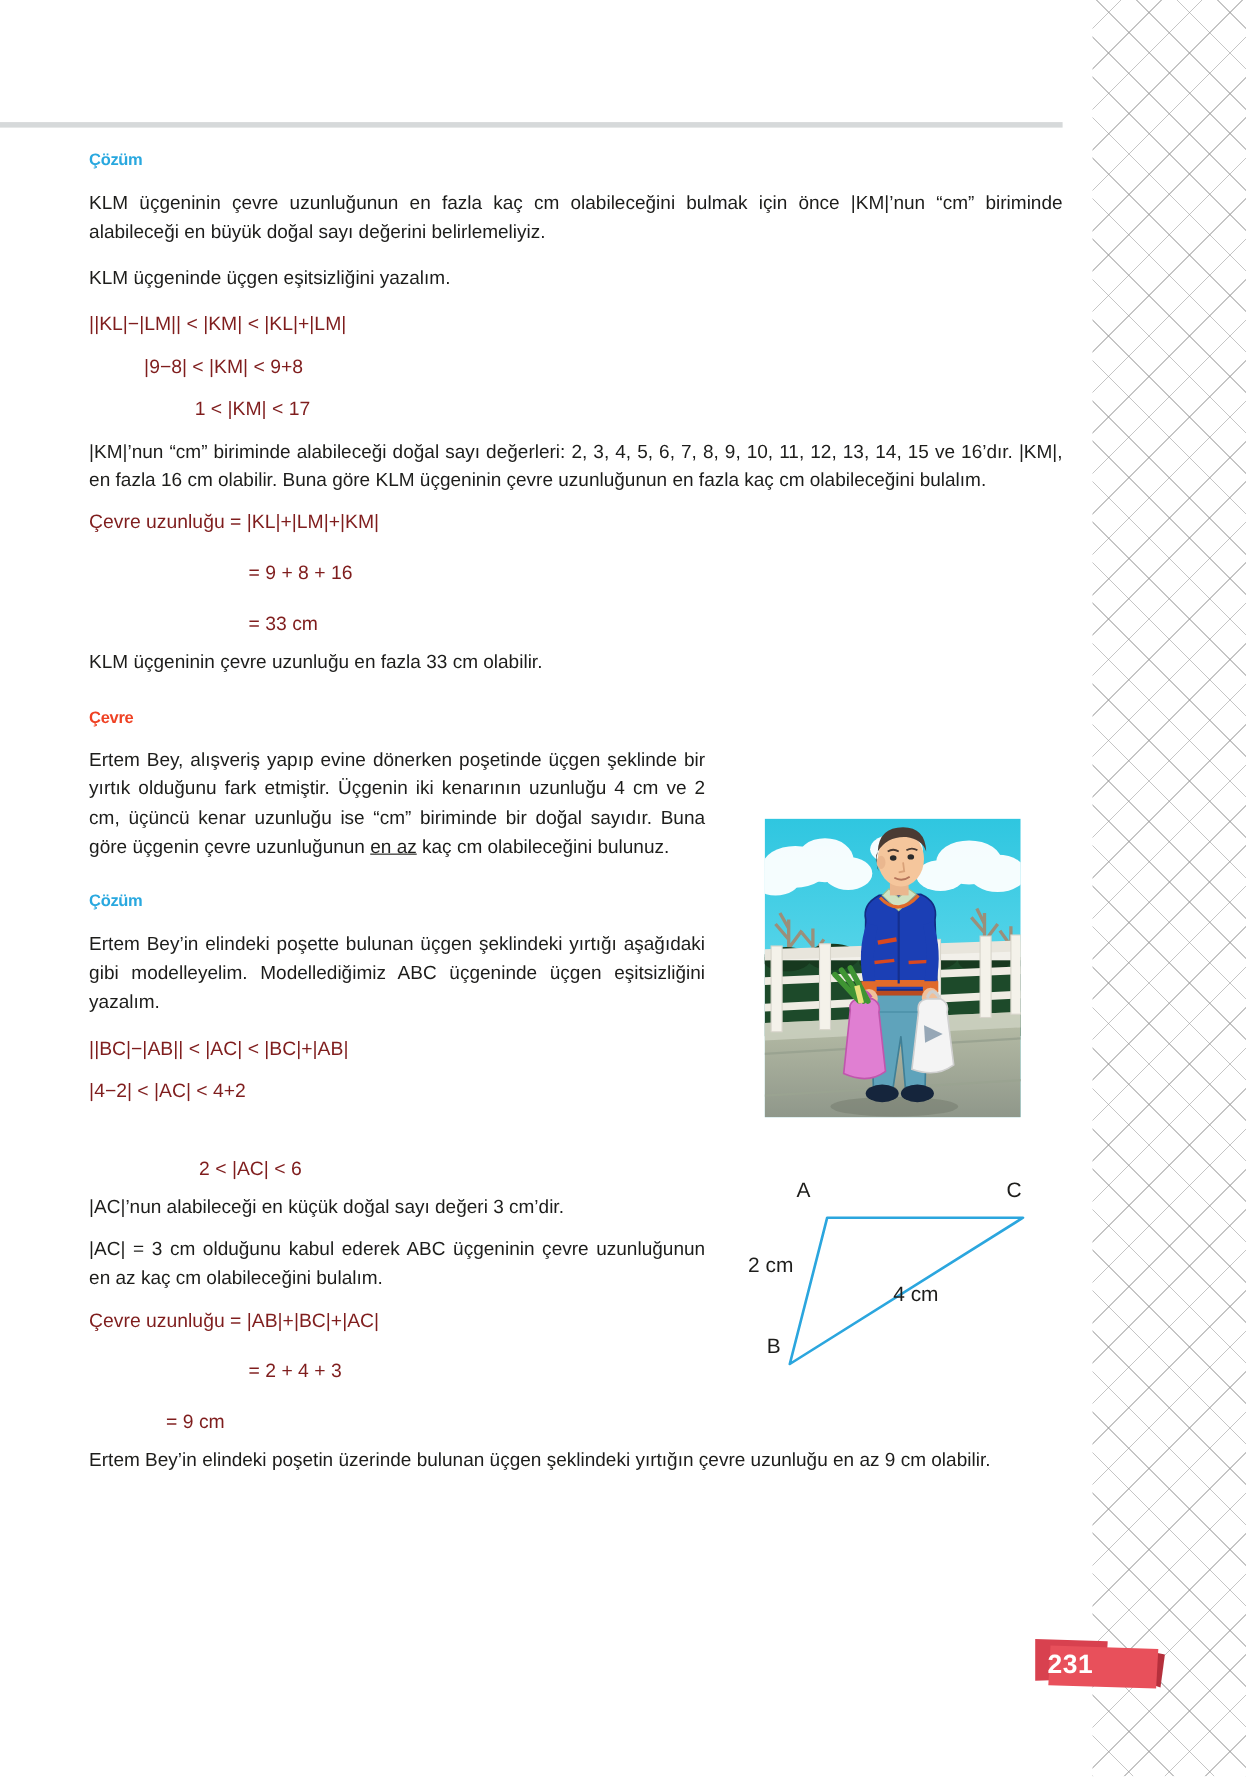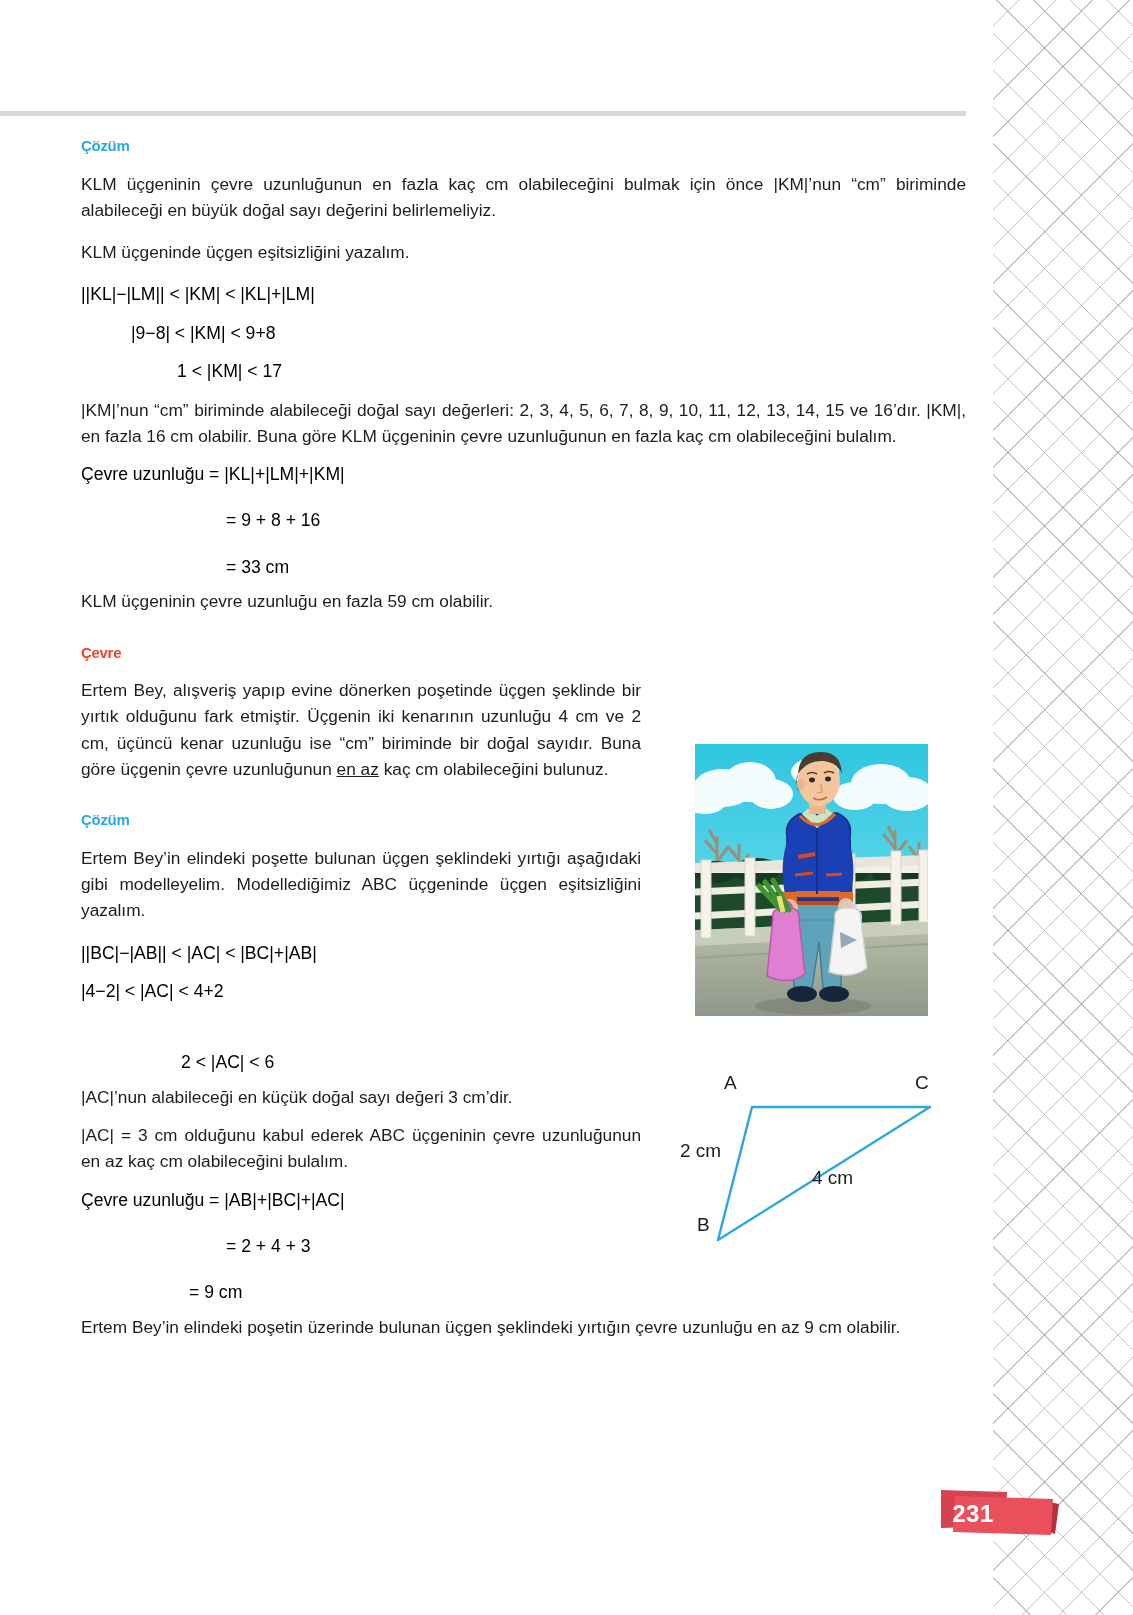--- a/index.html
+++ b/index.html
@@ -72,21 +72,21 @@
     font-size: 17.3px;
     line-height: 1.52;
     color: #1d1d1b;
     text-align: justify;
     text-justify: inter-word;
   }
   p.body.nojust { text-align: left; }
 
   .math {
     font-size: 17.6px;
-    color: #000000;
+    color: #7f1d1d;
     line-height: 1.5;
     white-space: nowrap;
   }
 
   .u { text-decoration: underline; }
 
   .sp-8  { height: 8px; }
   .sp-12 { height: 12px; }
   .sp-16 { height: 16px; }
   .sp-20 { height: 20px; }
@@ -185,21 +185,21 @@
 
     <div class="math" style="margin-left:0px;">Çevre uzunluğu = |KL|+|LM|+|KM|</div>
     <div class="sp-20"></div>
 
     <div class="math" style="margin-left:145px;">= 9 + 8 + 16</div>
     <div class="sp-20"></div>
 
     <div class="math" style="margin-left:145px;">= 33  cm</div>
     <div class="sp-8"></div>
 
-    <p class="body nojust">KLM üçgeninin çevre uzunluğu en fazla 59 cm olabilir.</p>
+    <p class="body nojust">KLM üçgeninin çevre uzunluğu en fazla 33 cm olabilir.</p>
 
     <div class="sp-30"></div>
 
     <div class="heading ornek">Çevre</div>
     <div class="sp-16"></div>
 
     <p class="body narrow"><span>Ertem Bey, alışveriş yapıp evine dönerken poşetinde üçgen şeklinde bir yırtık olduğunu fark etmiştir. Üçgenin iki kenarının uzunluğu 4 cm ve 2 cm, üçüncü kenar uzunluğu ise “cm” biriminde bir doğal sayıdır. Buna göre üçgenin çevre uzunluğunun </span><span class="u">en az</span><span> kaç cm olabileceğini bulunuz.</span></p>
 
     <div class="sp-30"></div>
 
@@ -223,21 +223,21 @@
 
     <p class="body narrow">|AC| = 3 cm olduğunu kabul ederek ABC üçgeninin çevre uzunluğunun en az kaç cm olabileceğini bulalım.</p>
     <div class="sp-12"></div>
 
     <div class="math" style="margin-left:0px;">Çevre uzunluğu  = |AB|+|BC|+|AC|</div>
     <div class="sp-20"></div>
 
     <div class="math" style="margin-left:145px;">= 2 + 4 + 3</div>
     <div class="sp-20"></div>
 
-    <div class="math" style="margin-left:108px;">= 9 cm</div>
+    <div class="math" style="margin-left:70px;">= 9 cm</div>
     <div class="sp-8"></div>
 
     <p class="body">Ertem Bey’in elindeki poşetin üzerinde bulunan üçgen şeklindeki yırtığın çevre uzunluğu en az 9 cm olabilir.</p>
 
   </div>
 
   <div id="illustration">
     <svg width="233" height="272" viewBox="0 0 233 272" xmlns="http://www.w3.org/2000/svg">
       <defs>
         <linearGradient id="skyg" x1="0" y1="0" x2="0" y2="1">

